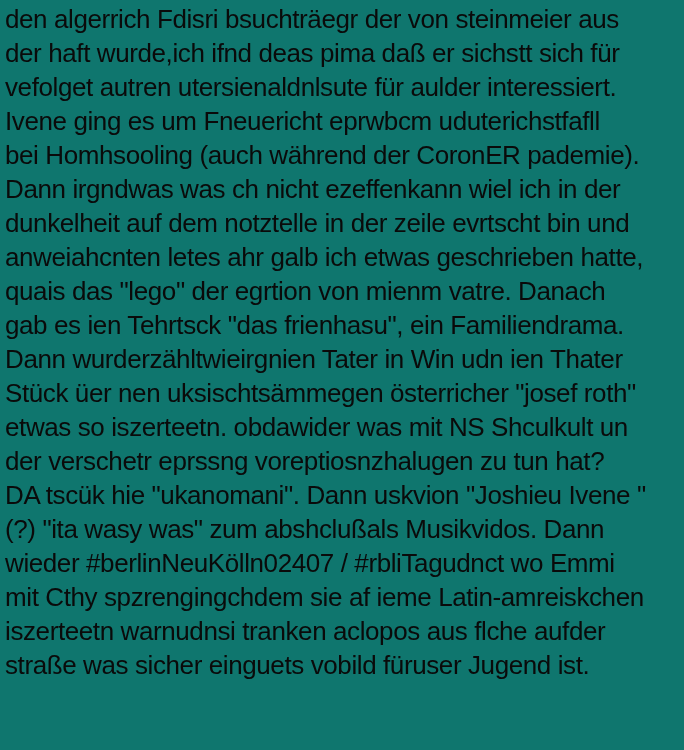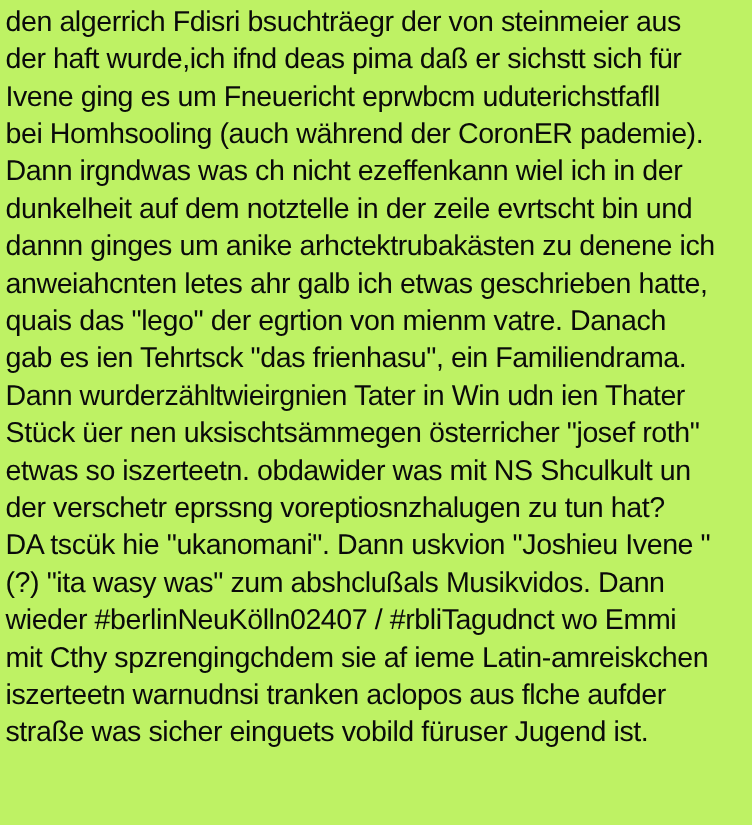--- a/index.html
+++ b/index.html
@@ -3,45 +3,45 @@
   <meta charset="utf-8">
   <style>
     html, body {
       margin: 0;
       padding: 0;
       background: #ffffff;
     }
     .page {
       width: 684px;
       height: 750px;
-      background: #bef264;
+      background: #0f766e;
       overflow: hidden;
       box-sizing: border-box;
       padding: 2px 0 0 5px;
     }
     .text-line {
       font-family: "Liberation Sans", "DejaVu Sans", sans-serif;
       font-size: 26px;
       line-height: 34px;
       color: #0a0a0a;
       white-space: nowrap;
       letter-spacing: -0.4px;
     }
   </style>
 </head>
 <body>
 
 <div class="page">
   <div class="text-line">den algerrich Fdisri bsuchträegr der von steinmeier aus</div>
   <div class="text-line">der haft wurde,ich ifnd deas pima daß er sichstt sich für</div>
+  <div class="text-line">vefolget autren utersienaldnlsute für aulder interessiert.</div>
   <div class="text-line">Ivene ging es um Fneuericht eprwbcm uduterichstfafll</div>
   <div class="text-line">bei Homhsooling (auch während der CoronER pademie).</div>
   <div class="text-line">Dann irgndwas was ch nicht ezeffenkann wiel ich in der</div>
   <div class="text-line">dunkelheit auf dem notztelle in der zeile evrtscht bin und</div>
-  <div class="text-line">dannn ginges um anike arhctektrubakästen zu denene ich</div>
   <div class="text-line">anweiahcnten letes ahr galb ich etwas geschrieben hatte,</div>
   <div class="text-line">quais das "lego" der egrtion von mienm vatre. Danach</div>
   <div class="text-line">gab es ien Tehrtsck "das frienhasu", ein Familiendrama.</div>
   <div class="text-line">Dann wurderzähltwieirgnien Tater in Win udn ien Thater</div>
   <div class="text-line">Stück üer nen uksischtsämmegen österricher "josef roth"</div>
   <div class="text-line">etwas so iszerteetn. obdawider was mit NS Shculkult un</div>
   <div class="text-line">der verschetr eprssng voreptiosnzhalugen zu tun hat?</div>
   <div class="text-line">DA tscük hie "ukanomani". Dann uskvion "Joshieu Ivene "</div>
   <div class="text-line">(?) "ita wasy was" zum abshclußals Musikvidos. Dann</div>
   <div class="text-line">wieder #berlinNeuKölln02407 / #rbliTagudnct wo Emmi</div>

